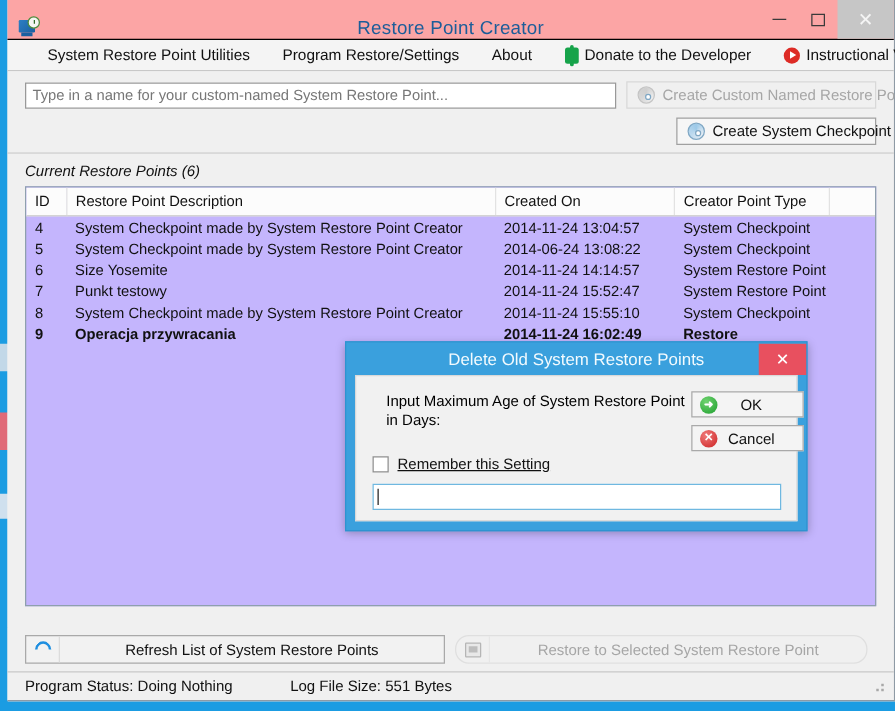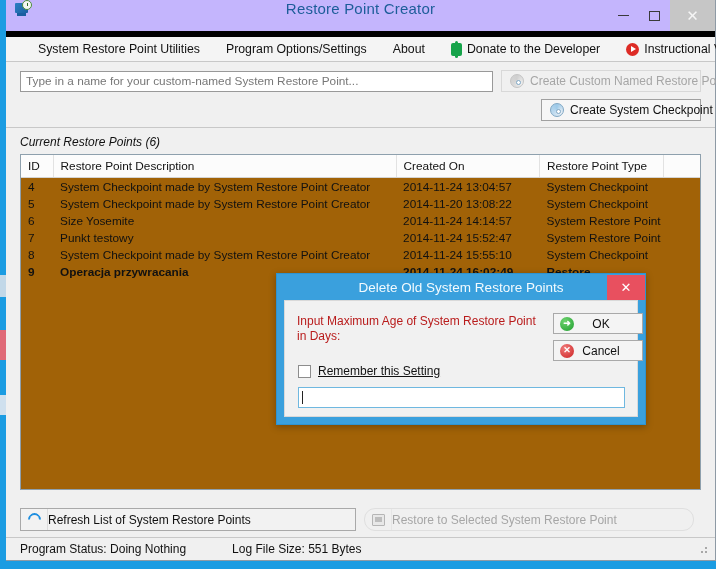--- a/index.html
+++ b/index.html
@@ -31,23 +31,23 @@
     position: absolute; left: 6px; top: 0; width: 710px; height: 561px;
     background: #f0f0f0;
     border: 1px solid #8e9aa5;
     border-left: none; border-top: none;
     box-sizing: border-box;
     display: flex; flex-direction: column;
   }
 
   
   .titlebar {
-    height: 31px; background: #c4b5fd;
-    border-bottom: 6px solid #000000;
-    display: flex; align-items: flex-start;
+    height: 31px; background: #fca5a5;
+    border-bottom: 1px solid #000000;
+    display: flex; align-items: flex-end;
     position: relative; flex: none;
   }
   .win-icon {
     width: 18px; height: 18px; margin-left: 8px;
     position: relative; flex: none;
   }
   .win-icon .monitor {
     position: absolute; left: 1px; top: 3px; width: 13px; height: 10px;
     background: linear-gradient(135deg,#2d7fc4,#1b5fa0);
     border-radius: 1px;
@@ -142,21 +142,21 @@
     background: conic-gradient(#cfcfcf, #eee, #d6d6d6, #cfcfcf);
     border-color: #c4c4c4;
   }
 
   
   .content { flex: 1; padding: 7px 14px 0 14px; background: #f0f0f0; position: relative; }
   .listlabel { font-size: 12px; color: #111; margin-bottom: 5px; font-style: italic; }
 
   
   .tablewrap {
-    border: 1px solid #8ea0ad; background: #a16207; height: 334px;
+    border: 1px solid #8ea0ad; background: #c4b5fd; height: 334px;
     overflow: hidden; position: relative;
   }
   table.rp { border-collapse: collapse; width: 100%; font-size: 11.8px; color: #111; table-layout: fixed;}
   table.rp thead th {
     font-weight: normal; text-align: left; padding: 4px 0 4px 7px;
     background: #fcfcfc; border-bottom: 1px solid #d4d4d4;
     border-right: 1px solid #e2e2e2; height: 18px; box-sizing: border-box;
   }
   table.rp thead th:last-child { border-right: none; }
   table.rp tbody td {
@@ -170,21 +170,21 @@
   .col-extra { width: 36px; }
 
   
   .bottombar { padding: 6px 14px 0 14px; background: #f0f0f0; flex: none; }
   .brow { display: flex; margin-bottom: 6px; }
   .bigbtn {
     height: 23px; border: 1px solid #a9a9a9; background: #f2f2f2;
     display: flex; align-items: center; font-size: 12px; color: #111;
     box-sizing: border-box; position: relative;
   }
-  .bigbtn .lbl { flex: 1; }
+  .bigbtn .lbl { flex: 1; text-align: center; }
   .bigbtn .ic { width: 26px; display:flex; align-items:center; justify-content:center;
                 border-right: 1px solid #dcdcdc; height: 100%; }
   .bigbtn.disabled { color: #a6a6a6; border-color: #dfdfdf; background: #f0f0f0;}
   .bigbtn.disabled .ic { border-right-color: #e6e6e6; }
   .refresh-icon {
     width:13px;height:13px;border:2.2px solid #1f8fe0;border-radius:50%;
     border-right-color:transparent;border-bottom-color:transparent;
     transform: rotate(45deg); box-sizing:border-box;
   }
   .restore-icon {
@@ -231,22 +231,22 @@
   .dlg-close {
     margin-left: auto; width: 38px; height: 25px; background: #e8505f;
     color: #fff; font-size: 13px; display:flex;align-items:center;justify-content:center;
     position: relative; z-index: 2;
   }
   .dlg-body {
     position: absolute; left: 7px; right: 7px; top: 26px; bottom: 7px;
     background: #f1f1f1; border: 1px solid #d9d9d9; box-sizing: border-box;
   }
   .dlg-prompt {
-    position: absolute; left: 12px; top: 13px; width: 240px;
-    font-size: 12px; color: #b91c1c; line-height: 15px;
+    position: absolute; left: 24px; top: 13px; width: 240px;
+    font-size: 12px; color: #000000; line-height: 15px;
   }
   .dlg-ok, .dlg-cancel {
     position: absolute; left: 268px; width: 90px; height: 21px;
     border: 1px solid #a9a9a9; background: #f4f4f4;
     display: flex; align-items: center; font-size: 12px; color: #111;
     box-sizing: border-box;
   }
   .dlg-ok { top: 12px; }
   .dlg-cancel { top: 39px; }
   .dlg-ok .lbl, .dlg-cancel .lbl { flex: 1; text-align: center; padding-right: 14px;}
@@ -304,21 +304,21 @@
         </div>
       <div class="winbtn close">✕</div>
     </div>
   </div>
 
   <div class="menubar">
     <div class="menuitem">
       <span>System Restore Point Utilities</span>
     </div>
     <div class="menuitem">
-      <span>Program Options/Settings</span>
+      <span>Program Restore/Settings</span>
     </div>
     <div class="menuitem">
       <span>About</span>
     </div>
     <div class="menuitem">
       <span class="mi-icon money-icon"></span>
       <span>Donate to the Developer</span>
     </div>
     <div class="menuitem">
       <span class="mi-icon yt-icon"></span>
@@ -351,36 +351,36 @@
             <col class="col-desc">
             <col class="col-created">
             <col class="col-type">
             <col class="col-extra">
         </colgroup>
         <thead>
           <tr>
             <th>ID</th>
             <th>Restore Point Description</th>
             <th>Created On</th>
-            <th>Restore Point Type</th>
+            <th>Creator Point Type</th>
             <th></th>
           </tr>
         </thead>
         <tbody id="rp-body">
             <tr>
               <td>4</td>
               <td>System Checkpoint made by System Restore Point Creator</td>
               <td>2014-11-24 13:04:57</td>
               <td>System Checkpoint</td>
               <td></td>
             </tr>
             <tr>
               <td>5</td>
               <td>System Checkpoint made by System Restore Point Creator</td>
-              <td>2014-11-20 13:08:22</td>
+              <td>2014-06-24 13:08:22</td>
               <td>System Checkpoint</td>
               <td></td>
             </tr>
             <tr>
               <td>6</td>
               <td>Size Yosemite</td>
               <td>2014-11-24 14:14:57</td>
               <td>System Restore Point</td>
               <td></td>
             </tr>

